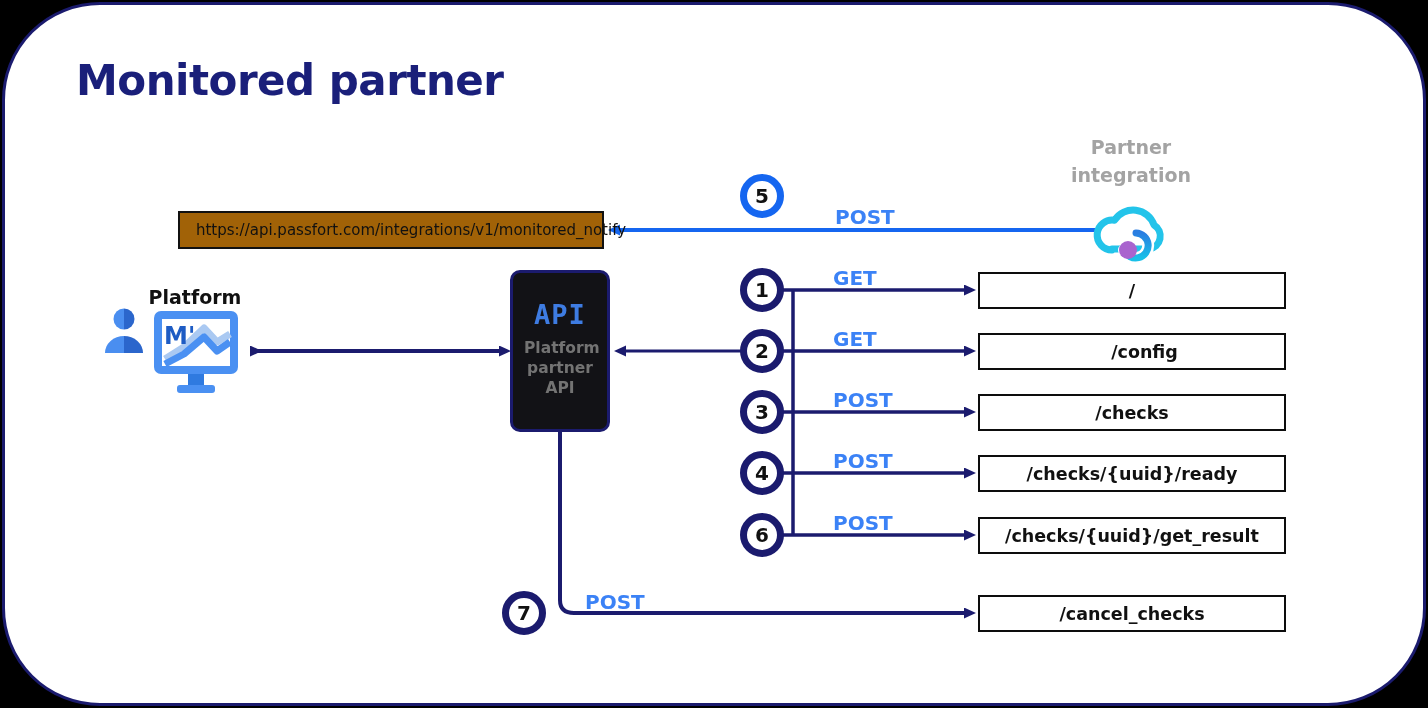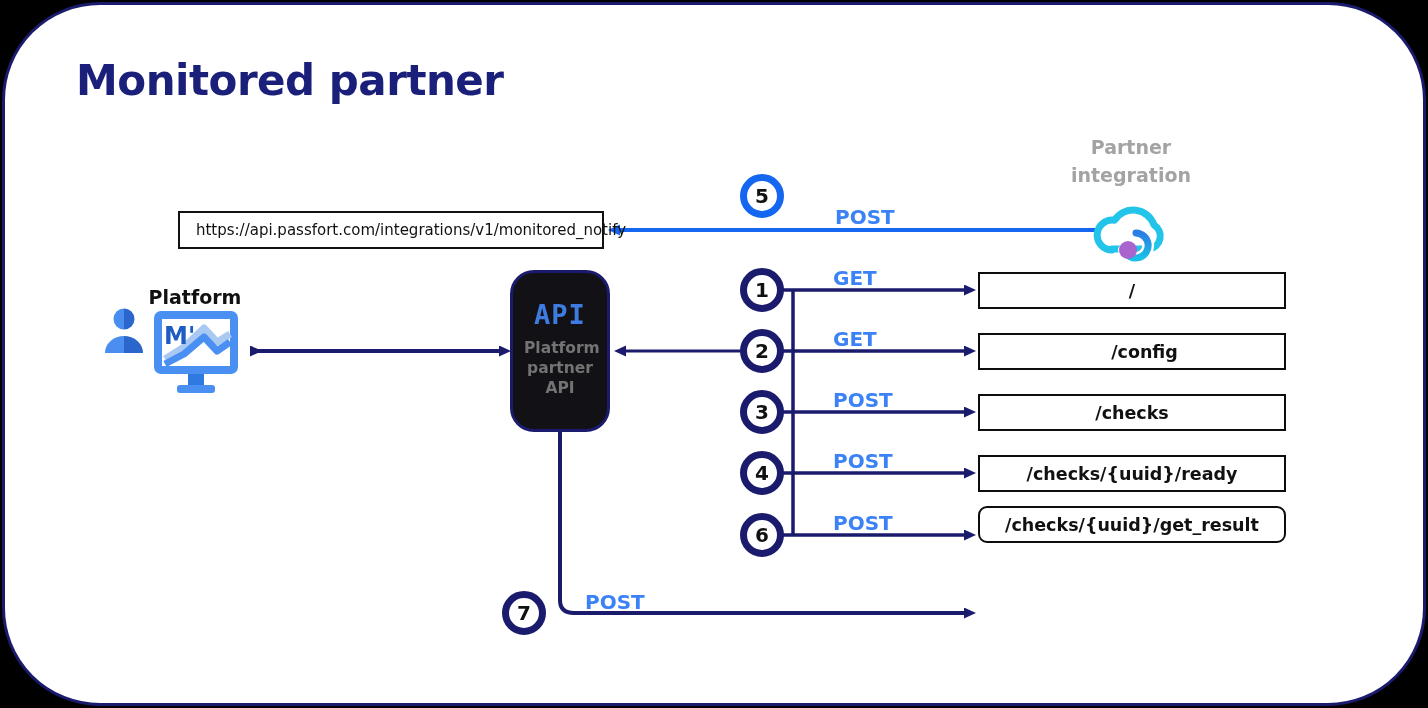--- a/index.html
+++ b/index.html
@@ -11,25 +11,25 @@
   #title{left:76px;top:56px;font-size:42px;font-weight:bold;color:#1a1f7a;letter-spacing:-.5px;}
   #connectors{left:0;top:0;width:1428px;height:708px;pointer-events:none;}
   .endpoint-box{left:978px;width:308px;height:37px;border:2.5px solid #0d0d0d;background:#fff;
                 box-sizing:border-box;display:flex;align-items:center;justify-content:center;
                 font-size:17.5px;font-weight:bold;color:#111;}
   .method-label{font-size:20px;font-weight:bold;color:#3b82f6;}
   .step-circle{width:44px;height:44px;border-radius:50%;border:7px solid #1b1b6e;background:#fff;
                box-sizing:border-box;display:flex;align-items:center;justify-content:center;
                font-size:20px;font-weight:600;color:#111;}
   .step-circle.blue{border-color:#1566f0;}
-  #url-box{left:178px;top:211px;width:426px;height:38px;border:2px solid #111;background:#ffffff;
+  #url-box{left:178px;top:211px;width:426px;height:38px;border:2px solid #111;background:#a16207;
            box-sizing:border-box;display:flex;align-items:center;justify-content:center;
            font-size:15px;color:#111;padding-left:40px;}
   #api-box{left:510px;top:270px;width:100px;height:162px;background:#121216;border:3px solid #1b1b6e;
-           border-radius:24px;box-sizing:border-box;display:flex;flex-direction:column;
+           border-radius:10px;box-sizing:border-box;display:flex;flex-direction:column;
            align-items:center;justify-content:flex-start;}
   #api-logo{margin-top:26px;font-family:"DejaVu Sans Mono","Liberation Mono",monospace;
             font-size:27px;font-weight:bold;color:#3e7ce2;letter-spacing:1px;}
   #api-label{margin-top:8px;width:72px;text-align:center;font-size:15.5px;font-weight:bold;
              color:#737373;line-height:1.3;}
   #partner-label{left:1066px;top:134px;width:130px;text-align:center;font-size:19px;
                  font-weight:bold;color:#a3a3a3;line-height:1.45;}
   #platform-label{left:135px;top:286px;width:120px;text-align:center;font-size:19px;
                   font-weight:bold;color:#111;}
 </style>
@@ -124,14 +124,15 @@
   <div class="method-label abs" style="left:833px;top:327px;">GET</div>
   <div class="method-label abs" style="left:833px;top:388px;">POST</div>
   <div class="method-label abs" style="left:833px;top:449px;">POST</div>
   <div class="method-label abs" style="left:833px;top:511px;">POST</div>
   <div class="method-label abs" style="left:585px;top:590px;">POST</div>
 
   <div class="endpoint-box abs" style="top:272px;">/</div>
   <div class="endpoint-box abs" style="top:333px;padding-left:25px;">/config</div>
   <div class="endpoint-box abs" style="top:455px;">/checks/{uuid}/ready</div>
   <div class="endpoint-box abs" style="top:394px;">/checks</div>
-  <div class="endpoint-box abs" style="top:506px;border-radius:9px;">/checks/{uuid}/get_result</div>
+  <div class="endpoint-box abs" style="top:517px;">/checks/{uuid}/get_result</div>
+  <div class="endpoint-box abs" style="top:595px;">/cancel_checks</div>
 </div>
 
 </body></html>

